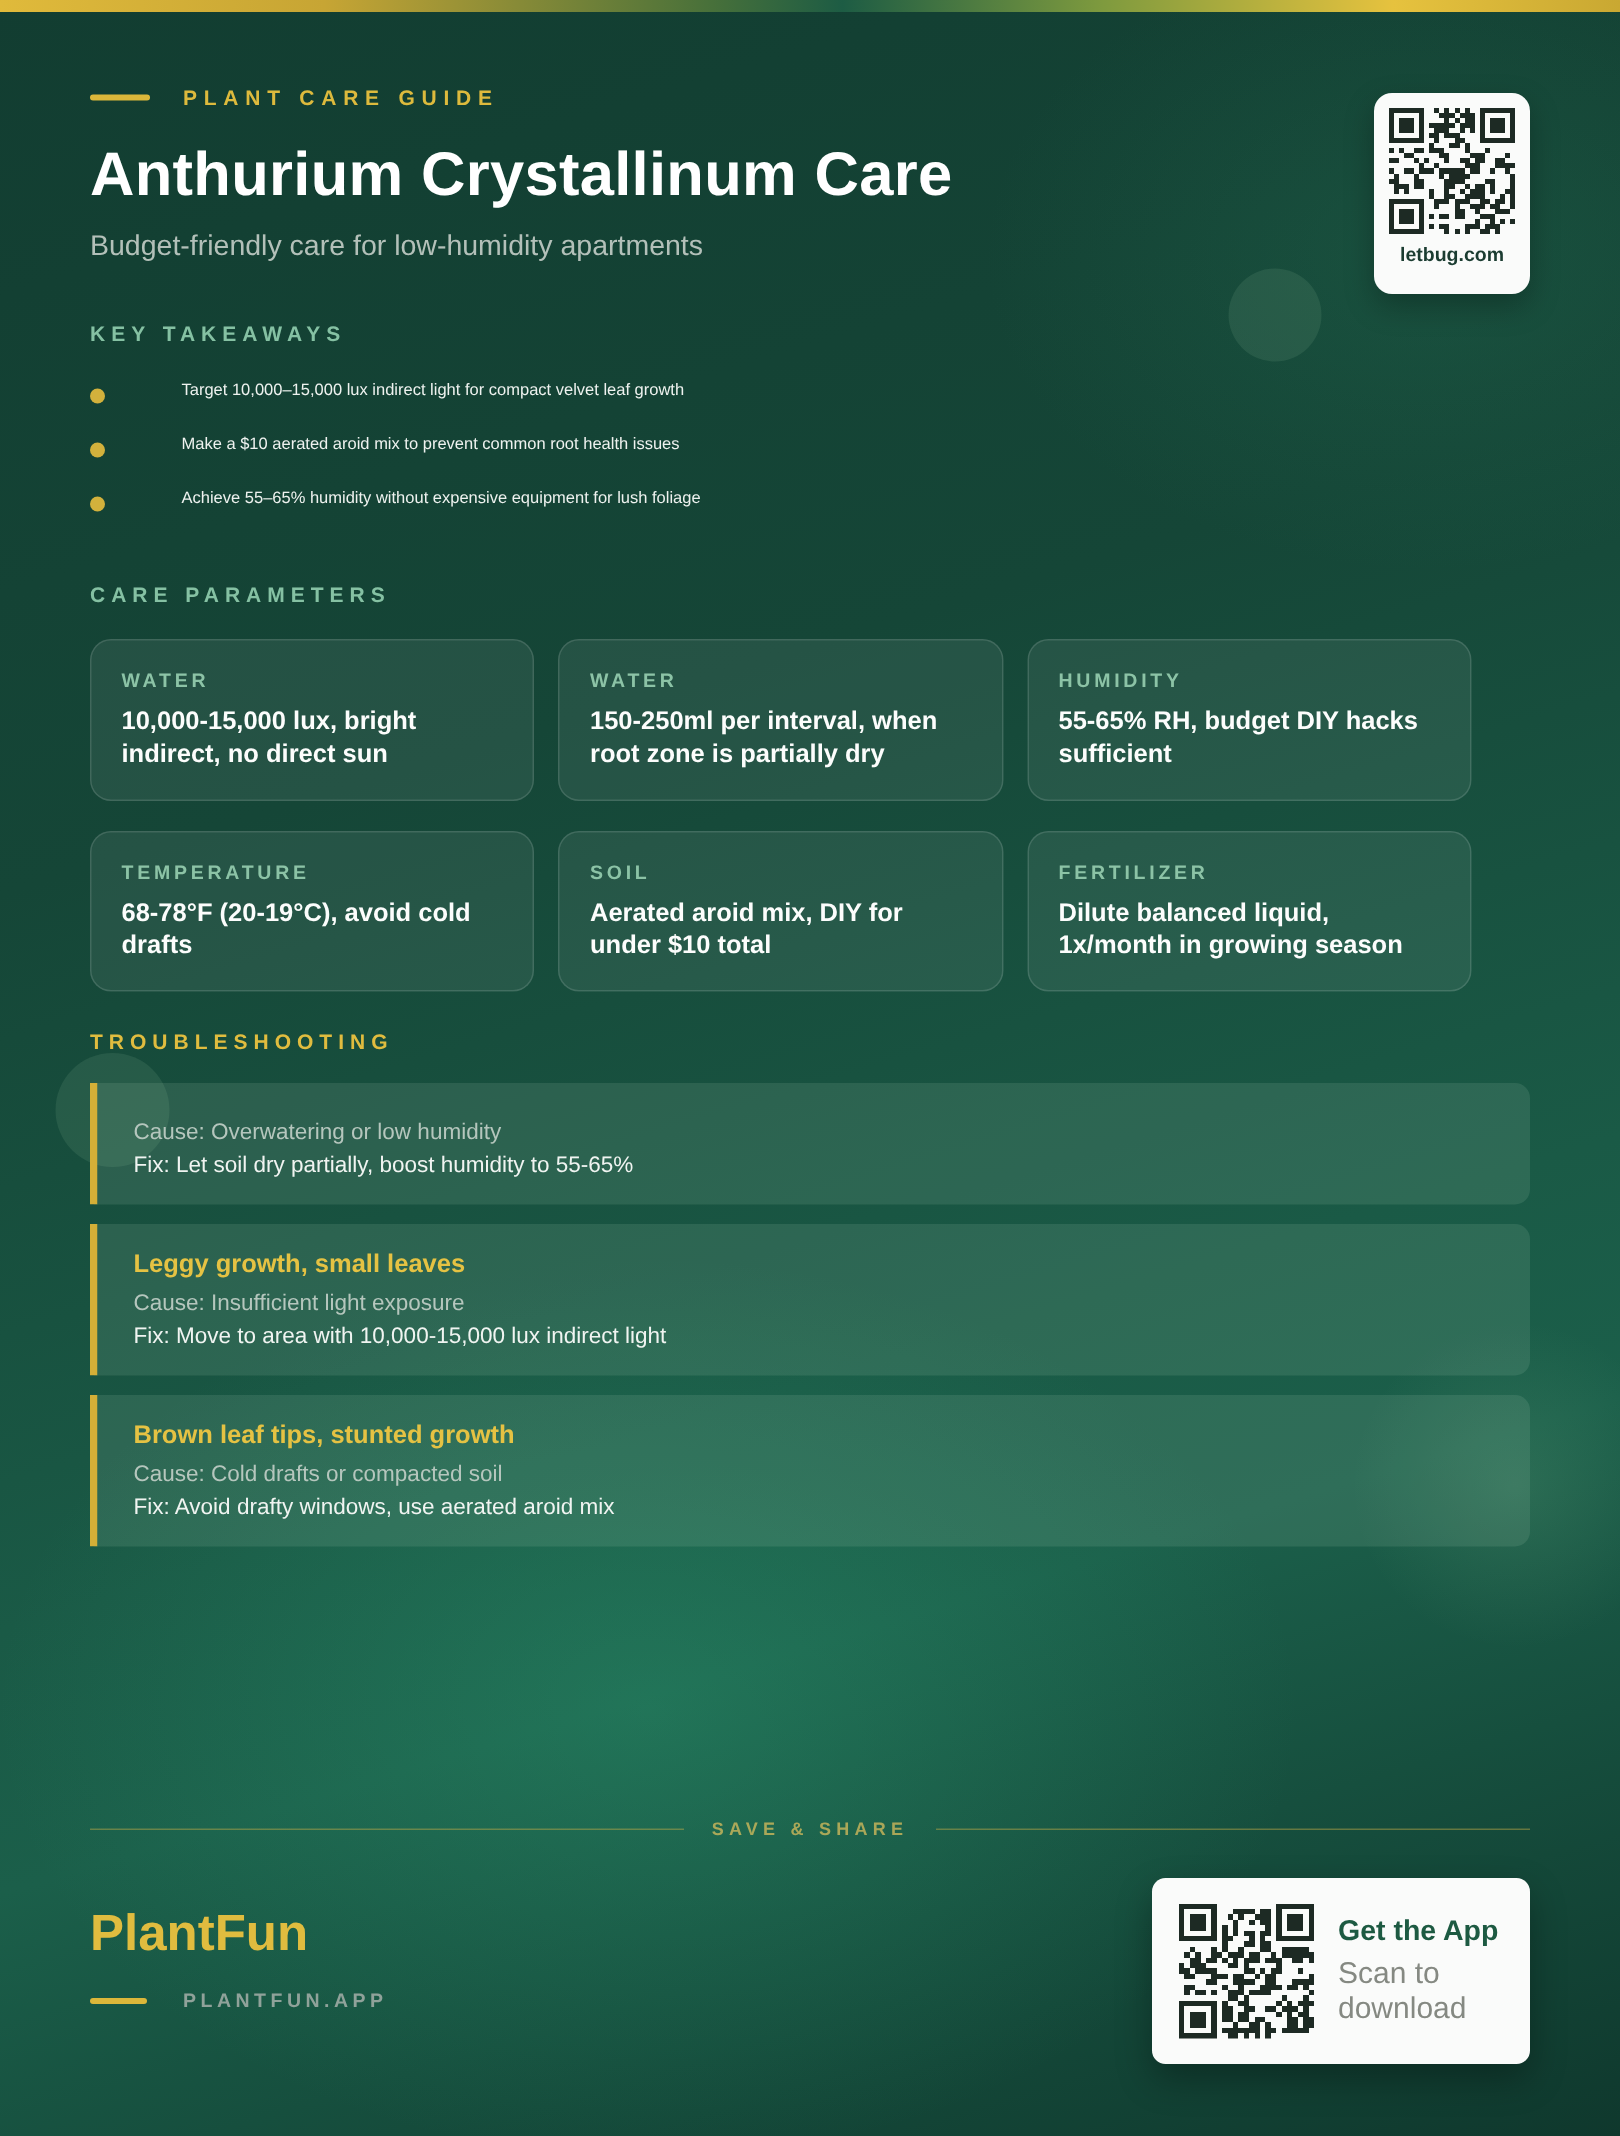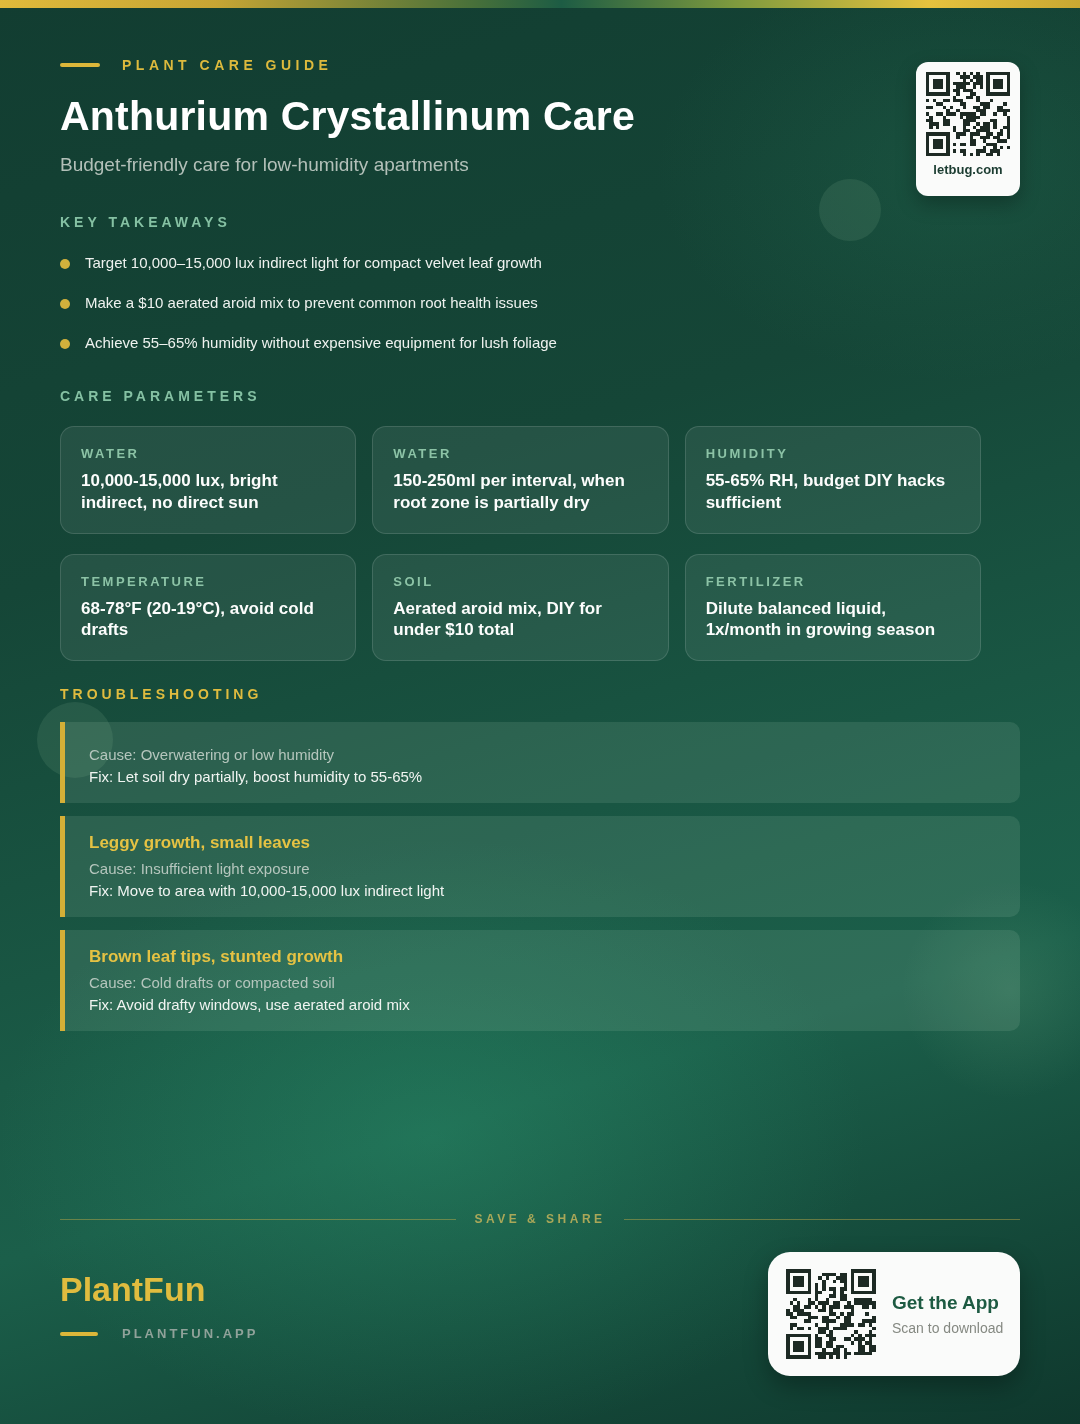--- a/index.html
+++ b/index.html
@@ -48,21 +48,21 @@
   .qr-label { margin-top: 6px; font-size: 13px; font-weight: bold; color: #1b3c31; }
 
   
   .section-heading { font-size: 14px; font-weight: bold; letter-spacing: 4px; color: #85c1a3; }
   .section-heading.gold { color: #e0bc3f; }
 
   .takeaways { position: absolute; left: 60px; top: 214px; width: 760px; }
   .takeaway-list { list-style: none; margin-top: 24px; }
   .takeaway-item { display: flex; align-items: flex-start; gap: 15px; margin-bottom: 21px; }
   .dot { flex: 0 0 auto; width: 10px; height: 10px; margin-top: 5px; border-radius: 50%; background: #d2b13c; }
-  .takeaway-text { font-size: 15px; color: #eef2ef; line-height: 1.25; }
+  .takeaway-text { font-size: 11px; color: #eef2ef; line-height: 1.25; margin-left: 36px; }
 
   .care { position: absolute; left: 60px; top: 388px; width: 921px; }
   .card-grid { margin-top: 22px; display: grid; grid-template-columns: repeat(3, 1fr); gap: 20px 16px; }
   .card {
     background: rgba(255,255,255,0.07);
     border: 1px solid rgba(255,255,255,0.13);
     border-radius: 14px;
     padding: 19px 20px;
     min-height: 96px;
   }
@@ -89,27 +89,27 @@
   
   .footer-left { position: absolute; left: 60px; top: 1270px; width: 520px; }
   .brand { font-size: 34px; font-weight: bold; color: #e0bc3f; }
   .tagline { margin-top: 13px; font-size: 16px; color: #a9b9b1; }
   .site-row { margin-top: 17px; display: flex; align-items: center; gap: 24px; }
   .site-line { width: 38px; height: 4px; border-radius: 2px; background: #dcb73a; }
   .site-text { font-size: 13px; font-weight: bold; letter-spacing: 3px; color: #90a29a; }
 
   .app-card {
     position: absolute; left: 768px; top: 1252px; width: 252px; height: 124px;
-    background: #fafbfa; border-radius: 22px;
+    background: #fafbfa; border-radius: 9px;
     box-shadow: 0 10px 24px rgba(0,0,0,0.30);
     display: flex; align-items: center; padding: 0 14px 0 18px; gap: 16px;
   }
   .app-card svg { width: 90px; height: 90px; flex: 0 0 auto; }
   .app-title { font-size: 19px; font-weight: bold; color: #1d5a42; }
-  .app-sub { margin-top: 6px; font-size: 14px; color: #858982; }
+  .app-sub { margin-top: 6px; font-size: 20px; color: #858982; }
 </style>
 </head>
 <body>
 
 <div class="page">
   <div class="top-bar"></div>
   <div class="bg-circle c1"></div>
   <div class="bg-circle c2"></div>
   <div class="glow"></div>
 

